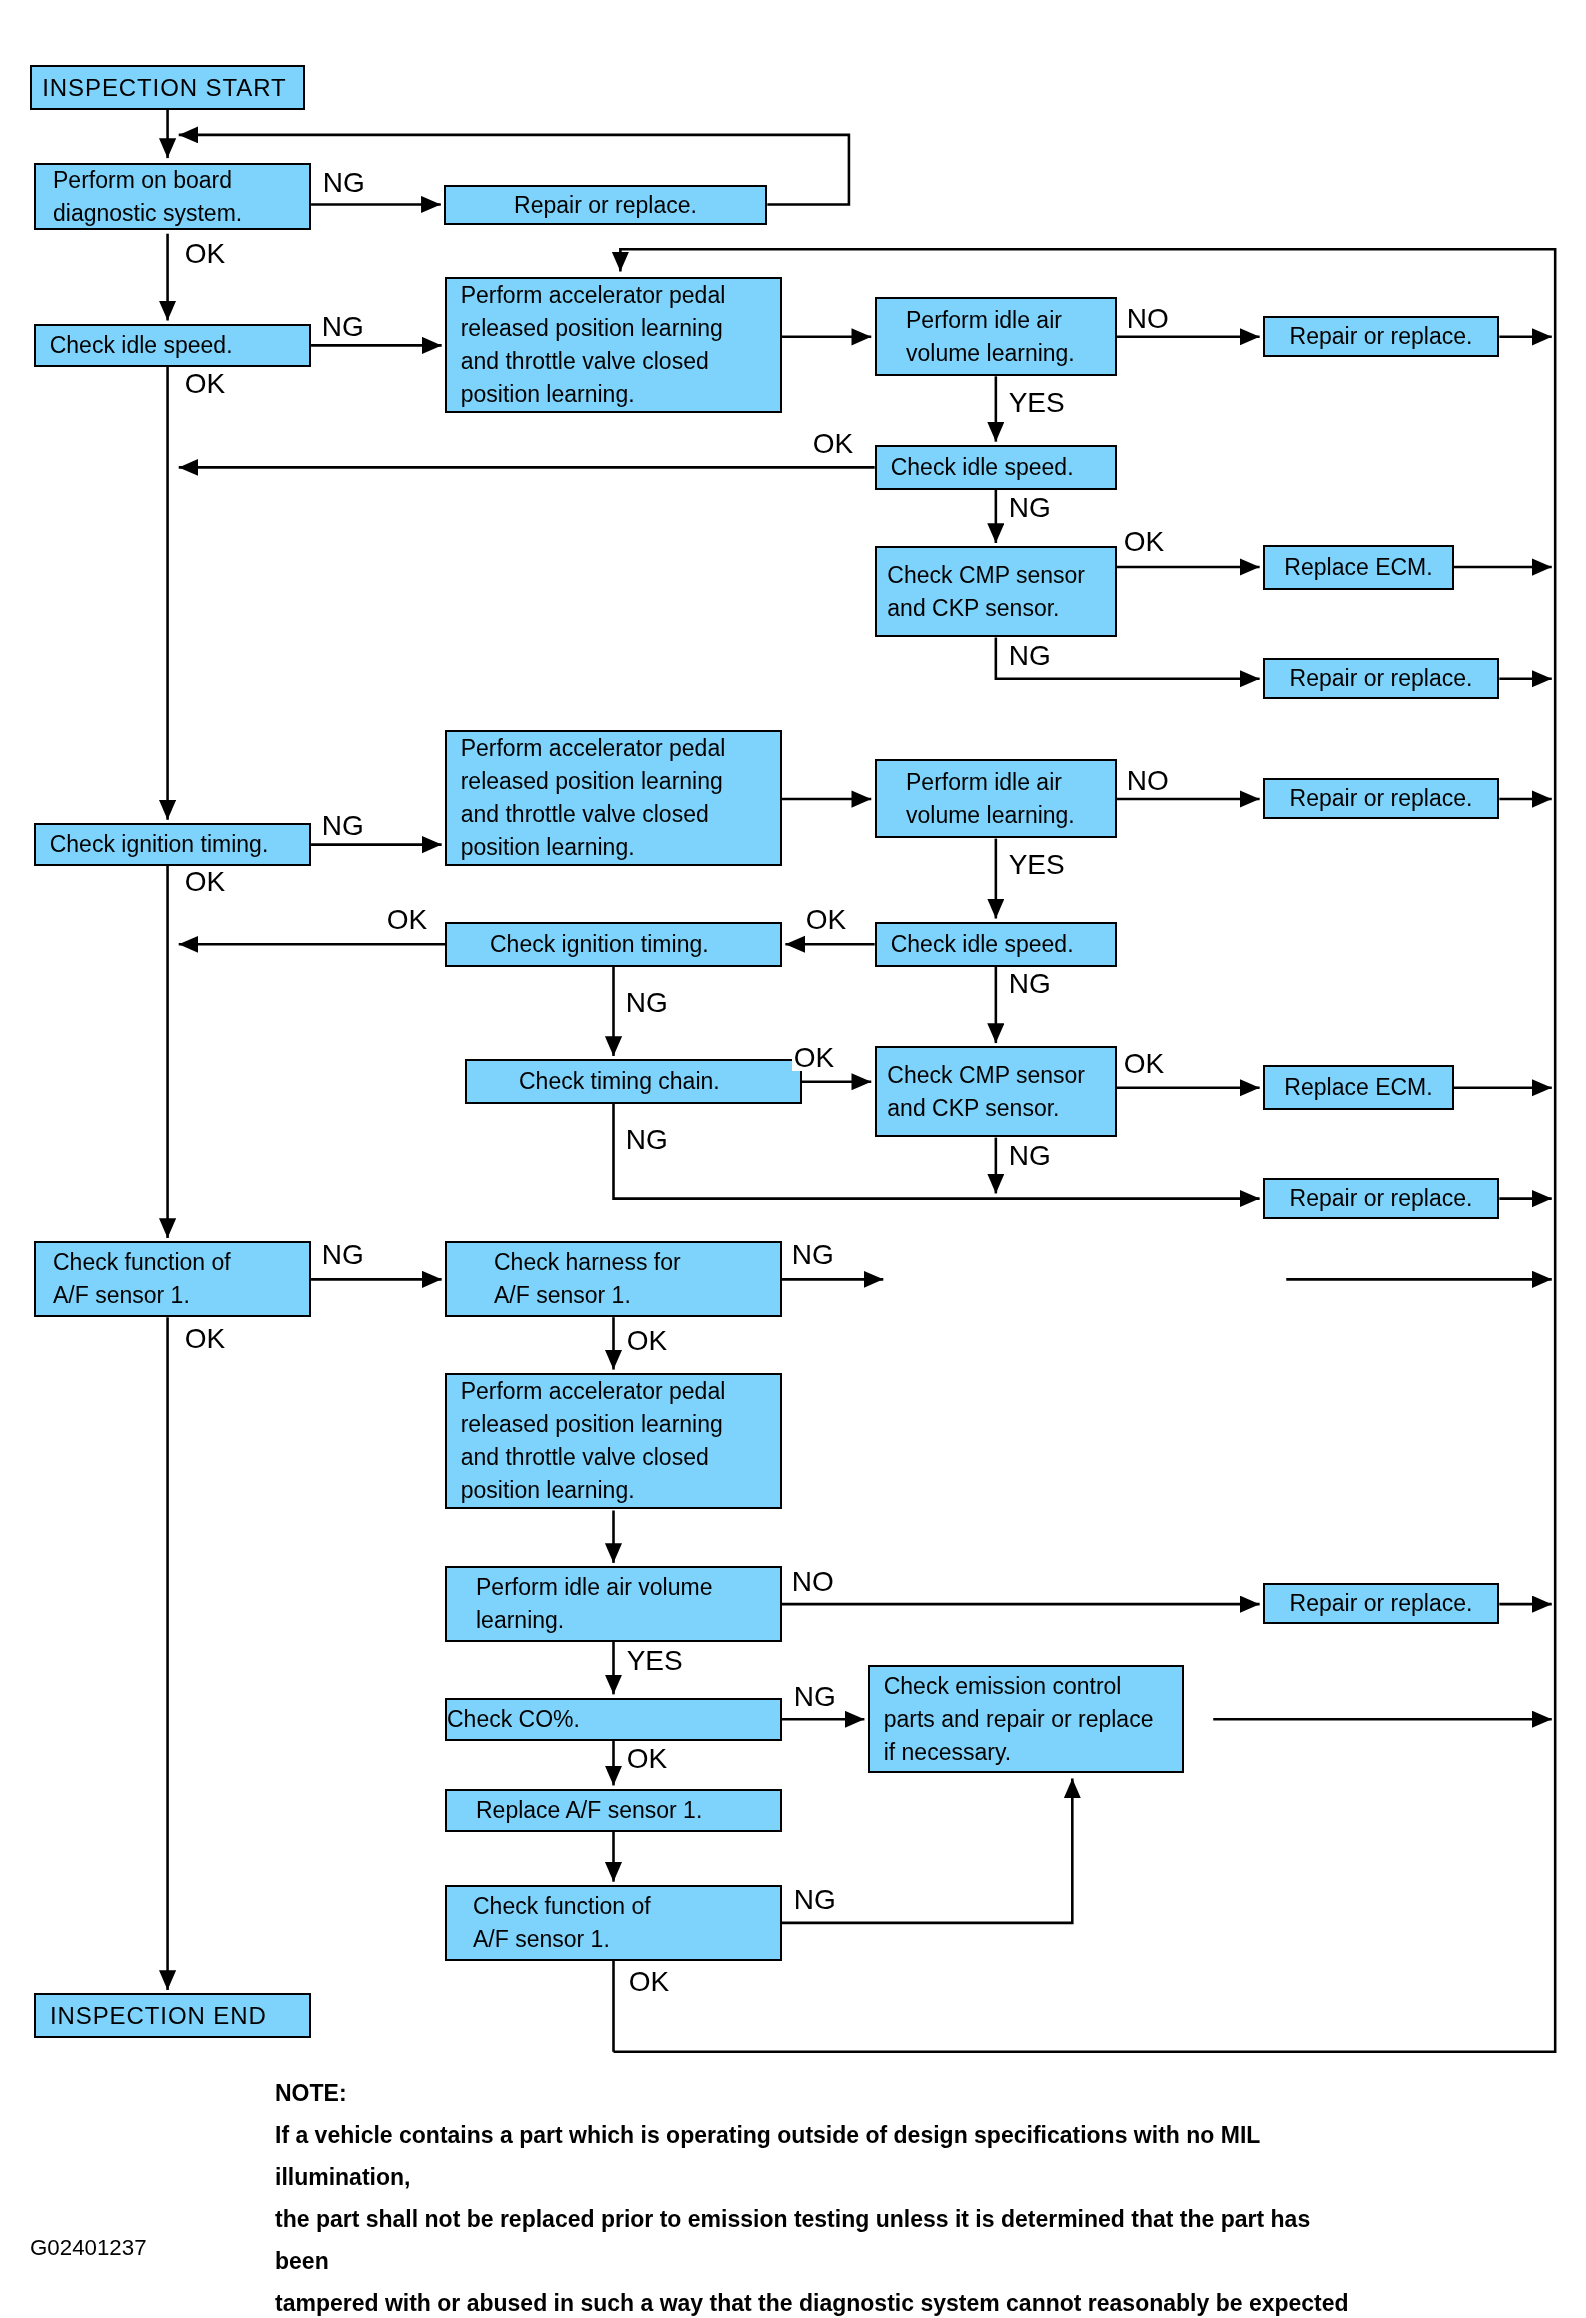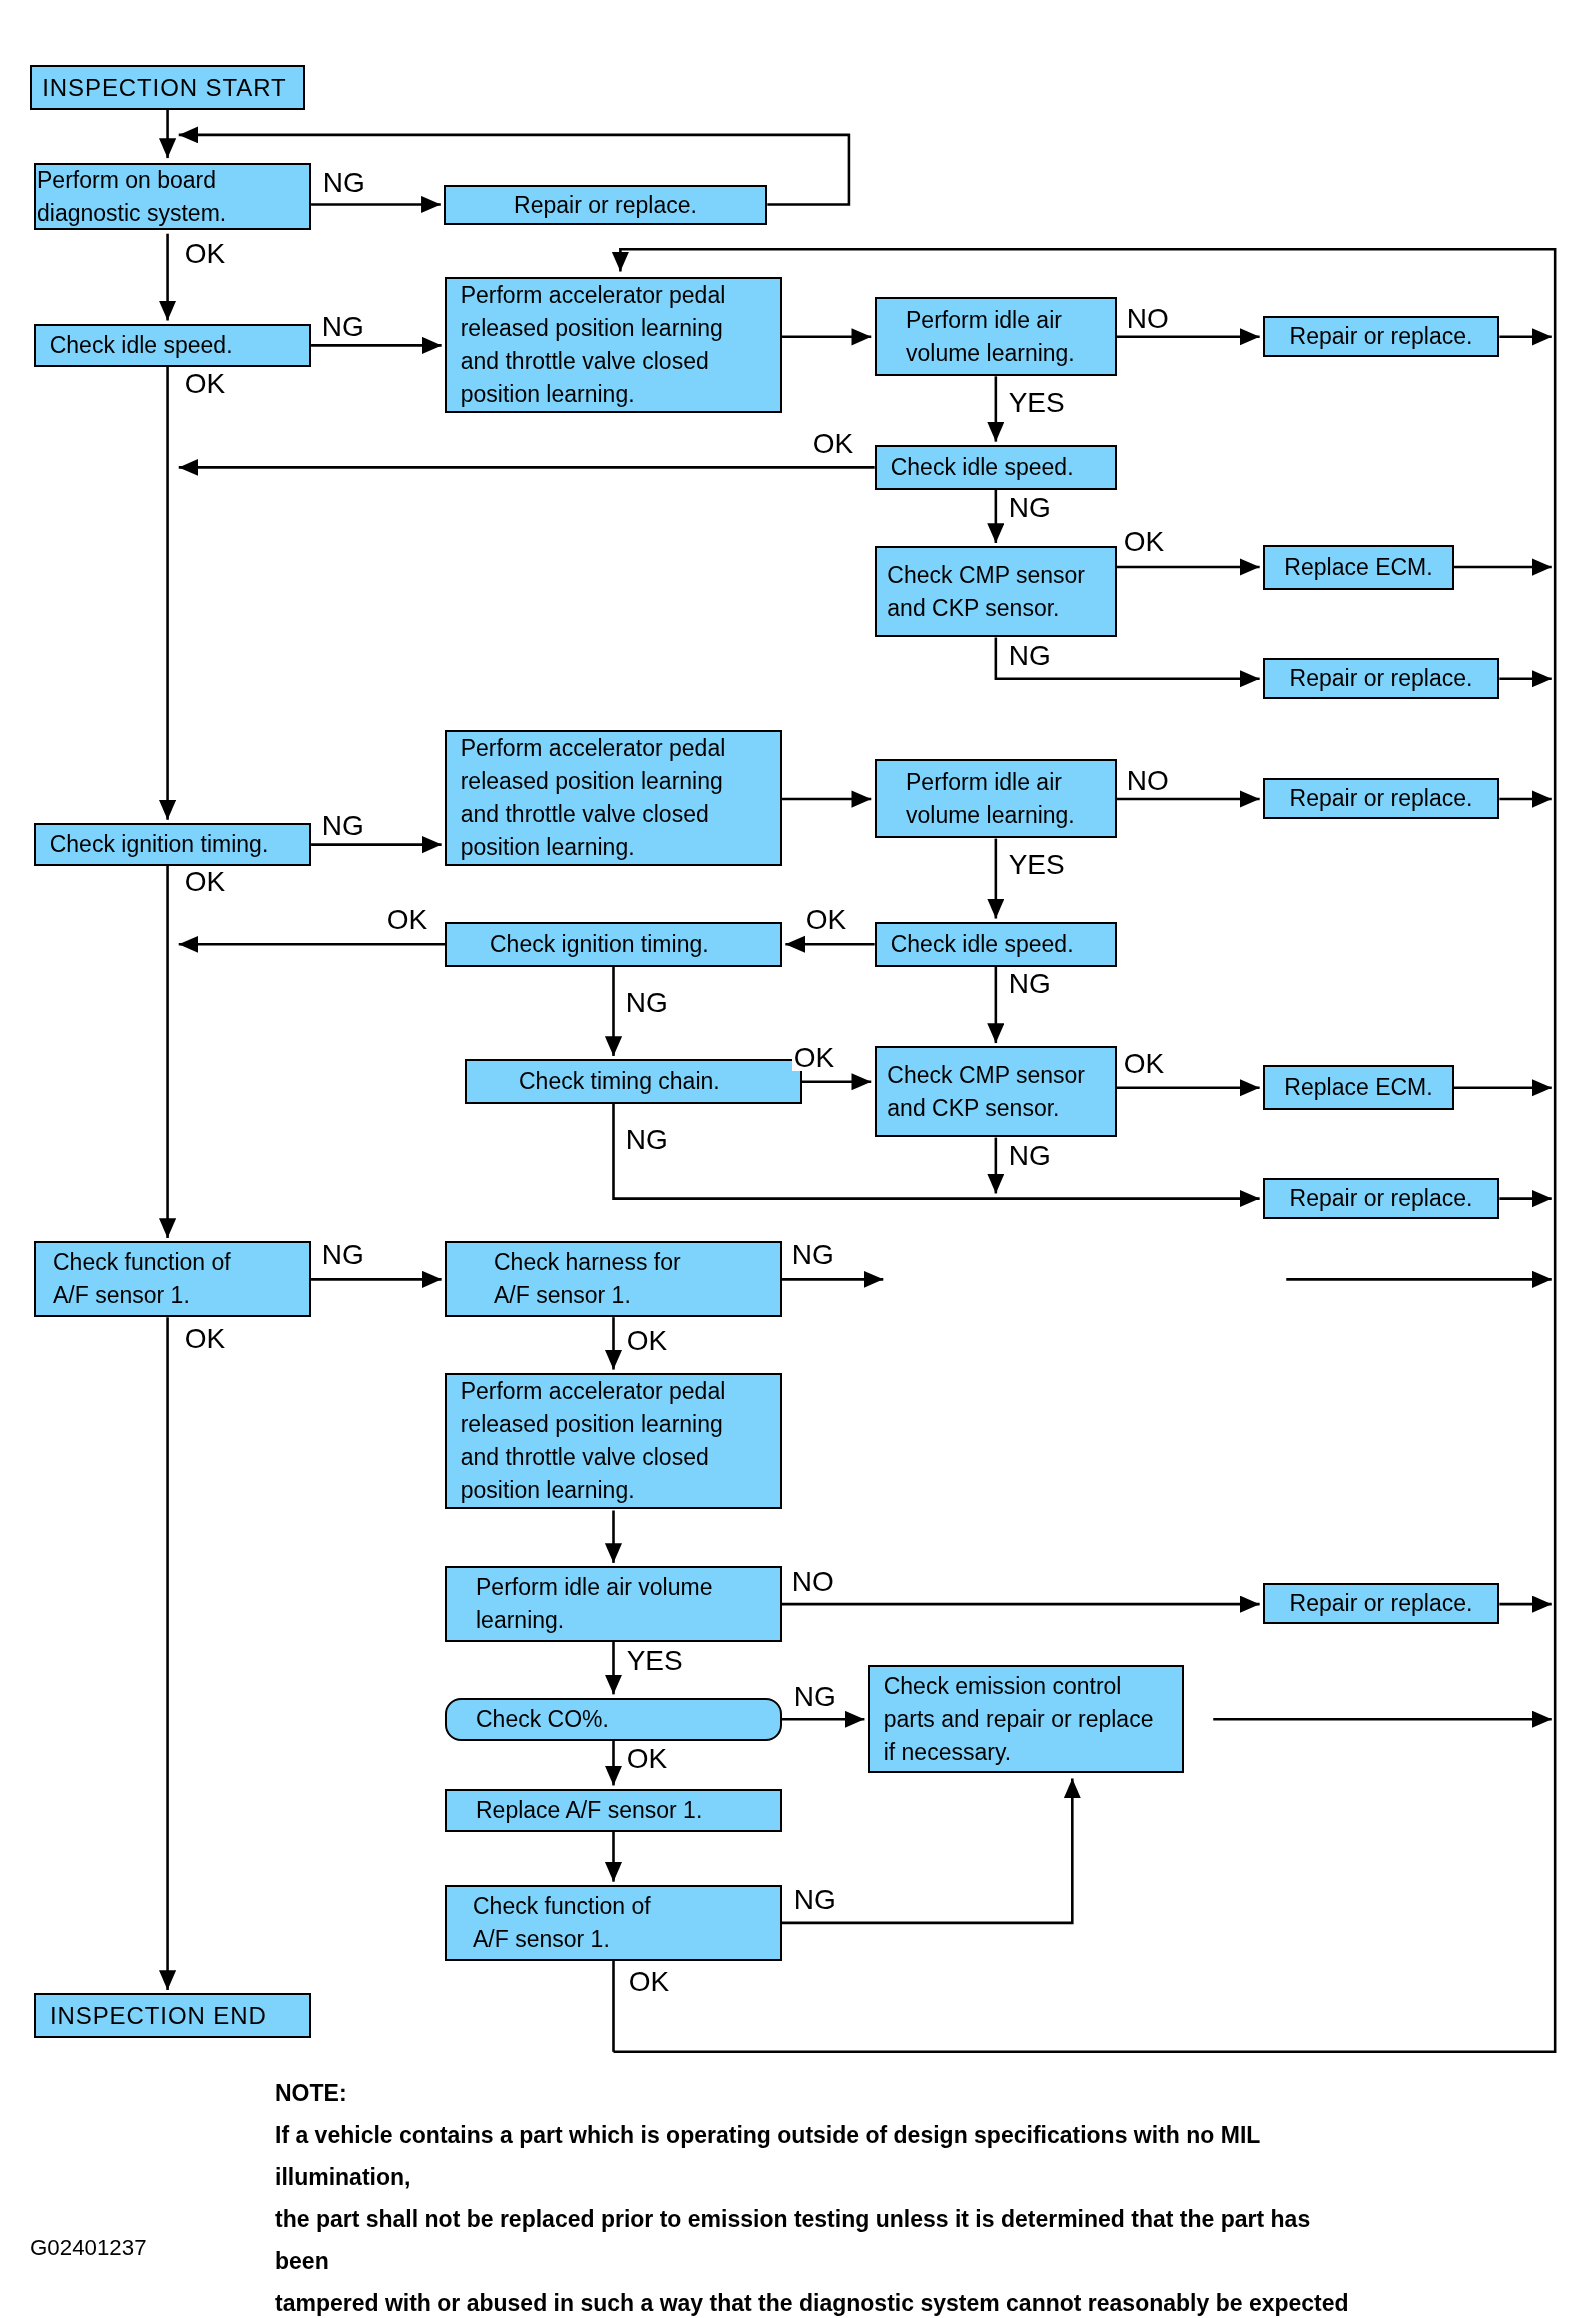--- a/index.html
+++ b/index.html
@@ -78,21 +78,21 @@
     <path d="M714,1911 V1972" marker-end="url(#ah)"></path>
     <path d="M910,2001 H1006" marker-end="url(#ah)"></path>
     <path d="M1412,2001 H1806" marker-end="url(#ah)"></path>
     <path d="M714,2026 V2078" marker-end="url(#ah)"></path>
     <path d="M714,2132 V2190" marker-end="url(#ah)"></path>
     <path d="M910,2238 H1248 V2070" marker-end="url(#ah)"></path>
     <path d="M714,2282 V2388"></path>
   </svg>
 
   <div class="box term" style="left:30px;top:65px;width:275px;height:45px;padding-left:10.3px;">INSPECTION START</div>
-  <div class="box" style="left:34px;top:163px;width:277px;height:67px;padding-left:1px;">Perform on board
+  <div class="box" style="left:34px;top:163px;width:277px;height:67px;padding-left:17px;">Perform on board
 diagnostic system.</div>
   <div class="box ctr" style="left:444px;top:185px;width:323px;height:40px;">Repair or replace.</div>
   <div class="box" style="left:34px;top:324px;width:277px;height:43px;padding-left:13.7px;">Check idle speed.</div>
   <div class="box" style="left:445px;top:277px;width:337px;height:136px;padding-left:13.7px;">Perform accelerator pedal
 released position learning
 and throttle valve closed
 position learning.</div>
   <div class="box" style="left:875px;top:297px;width:242px;height:79px;padding-left:29px;">Perform idle air
 volume learning.</div>
   <div class="box ctr" style="left:1263px;top:316px;width:236px;height:41px;">Repair or replace.</div>
@@ -120,21 +120,21 @@
 A/F sensor 1.</div>
   <div class="box" style="left:445px;top:1241px;width:337px;height:76px;padding-left:47px;">Check harness for
 A/F sensor 1.</div>
   <div class="box" style="left:445px;top:1373px;width:337px;height:136px;padding-left:13.7px;">Perform accelerator pedal
 released position learning
 and throttle valve closed
 position learning.</div>
   <div class="box" style="left:445px;top:1566px;width:337px;height:76px;padding-left:29px;">Perform idle air volume
 learning.</div>
   <div class="box ctr" style="left:1263px;top:1583px;width:236px;height:41px;">Repair or replace.</div>
-  <div class="box" style="left:445px;top:1698px;width:337px;height:43px;padding-left:29px;border-radius:16px;">Check CO%.</div>
+  <div class="box" style="left:445px;top:1698px;width:337px;height:43px;">Check CO%.</div>
   <div class="box" style="left:868px;top:1665px;width:316px;height:108px;padding-left:13.7px;">Check emission control
 parts and repair or replace
 if necessary.</div>
   <div class="box" style="left:445px;top:1789px;width:337px;height:43px;padding-left:29px;">Replace A/F sensor 1.</div>
   <div class="box" style="left:445px;top:1885px;width:337px;height:76px;padding-left:26px;">Check function of
 A/F sensor 1.</div>
   <div class="box term" style="left:34px;top:1993px;width:277px;height:45px;padding-left:14px;">INSPECTION END</div>
 
   <div class="elabel" style="left:321px;top:170px;">NG</div>
   <div class="elabel" style="left:183px;top:241px;">OK</div>

